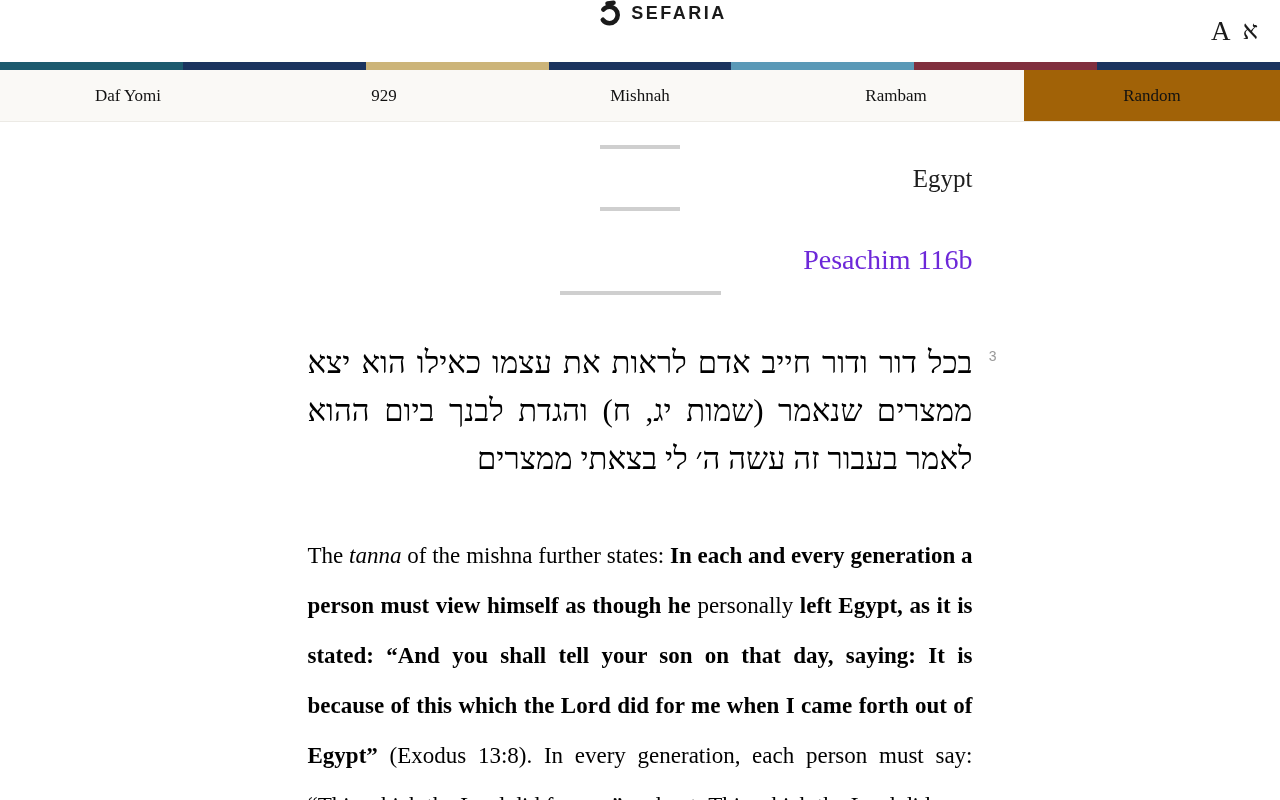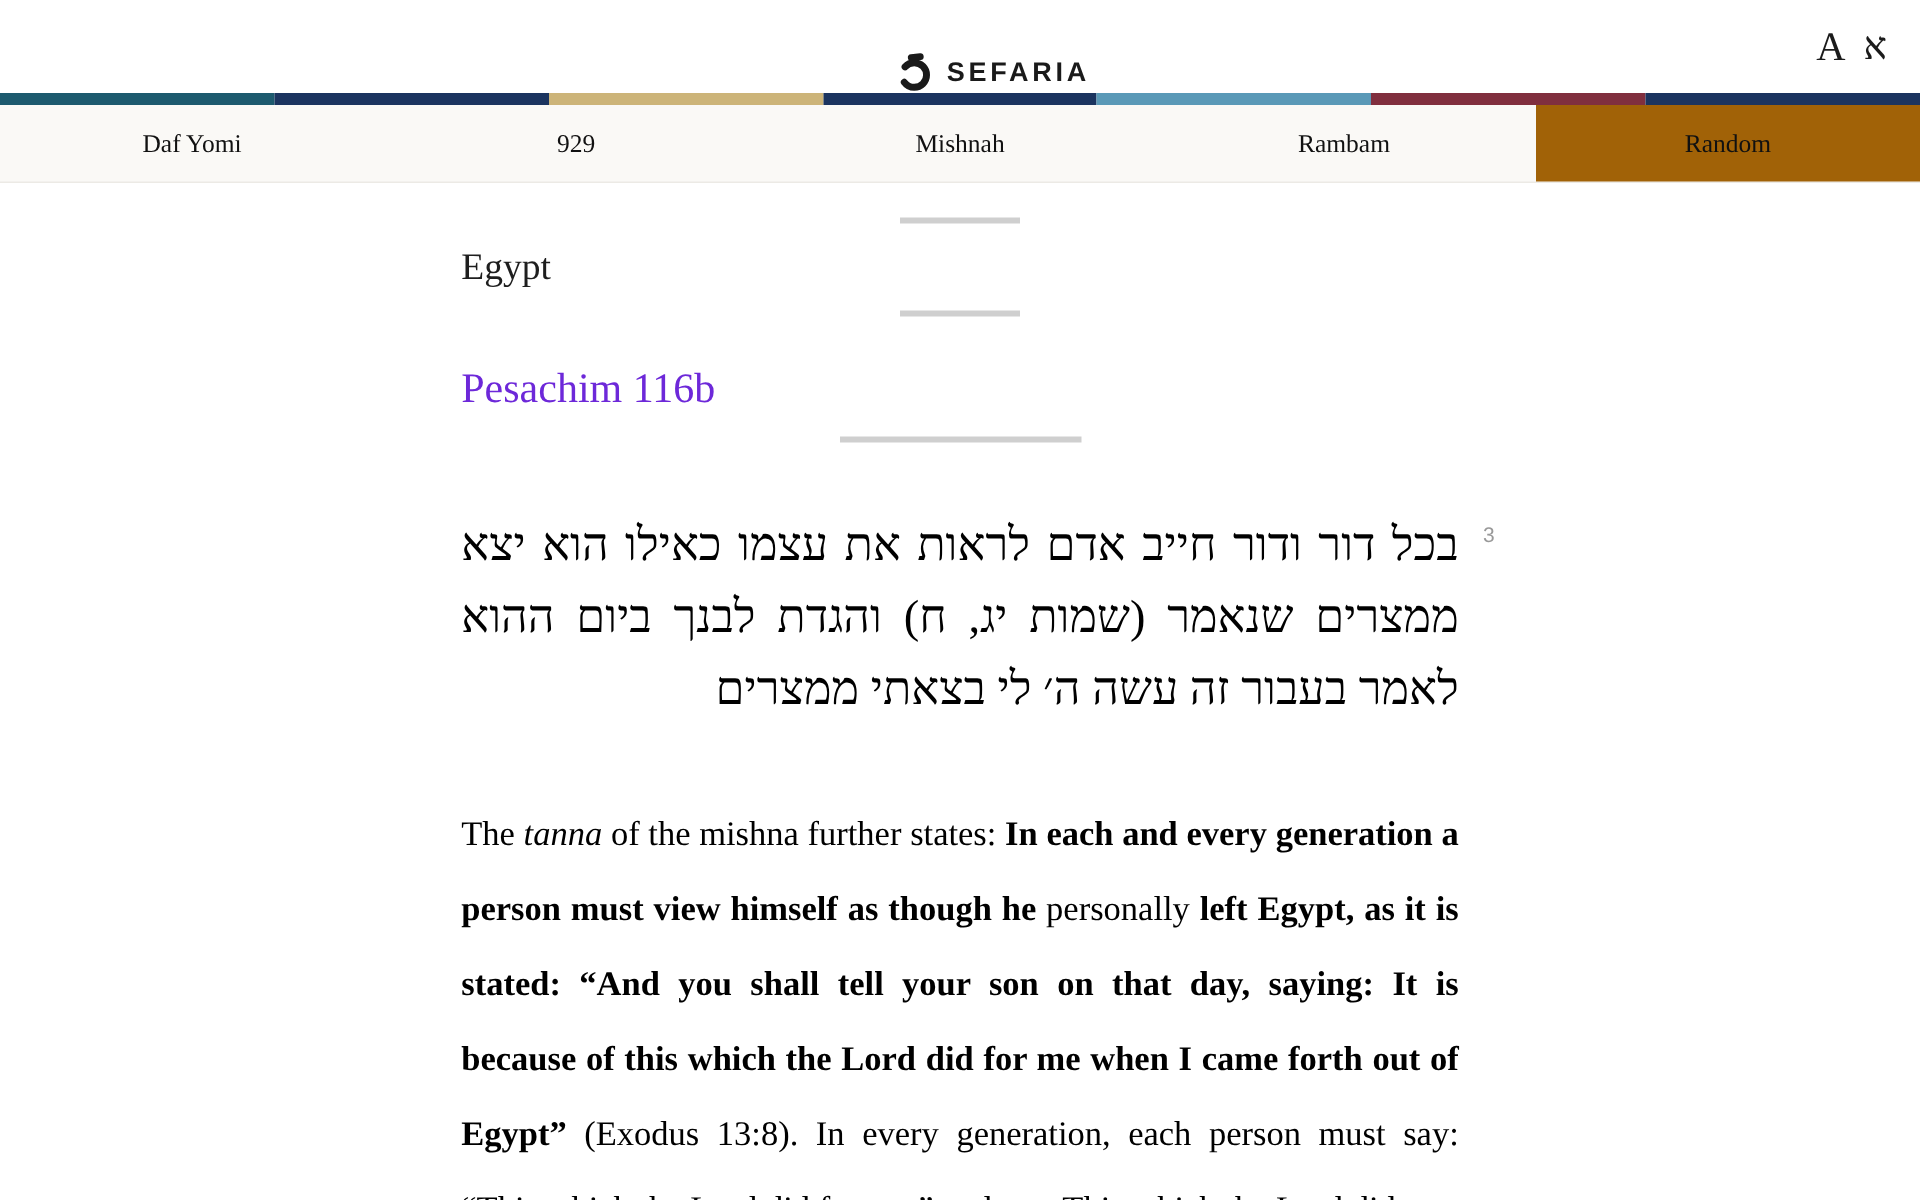--- a/index.html
+++ b/index.html
@@ -9,21 +9,21 @@
     background: #ffffff;
     font-family: "Liberation Serif", "DejaVu Serif", serif;
   }
 
   
   .header {
     height: 62px;
     background: #ffffff;
     position: relative;
     display: flex;
-    align-items: flex-end;
+    align-items: flex-start;
     justify-content: center;
     padding-left: 44px;
   }
   .brand {
     display: flex;
     align-items: center;
     gap: 9px;
     cursor: pointer;
   }
   .brand-icon svg { display: block; }
@@ -71,21 +71,21 @@
     justify-content: center;
     font-size: 17px;
     color: #111;
     cursor: pointer;
   }
   .nav-item.active { background: #a16207; }
 
   
   .content { width: 665px; margin: 0 auto; }
 
-  .title-block { text-align: left; padding-top: 23px; }
+  .title-block { text-align: right; padding-top: 23px; }
   .rule {
     height: 4px;
     background: #cfcfcf;
     margin: 0 auto;
   }
   .rule-small { width: 80px; }
   .rule-medium { width: 161px; }
   .page-title {
     font-size: 25px;
     font-weight: 400;

